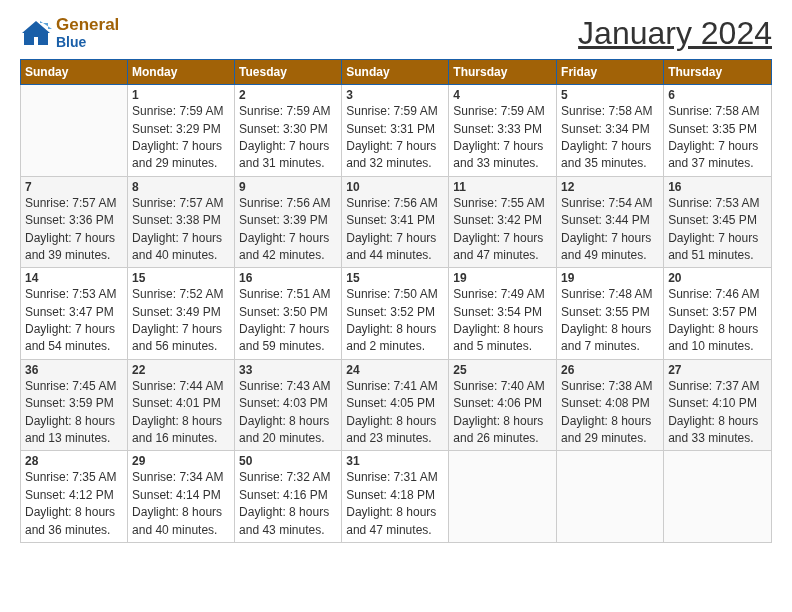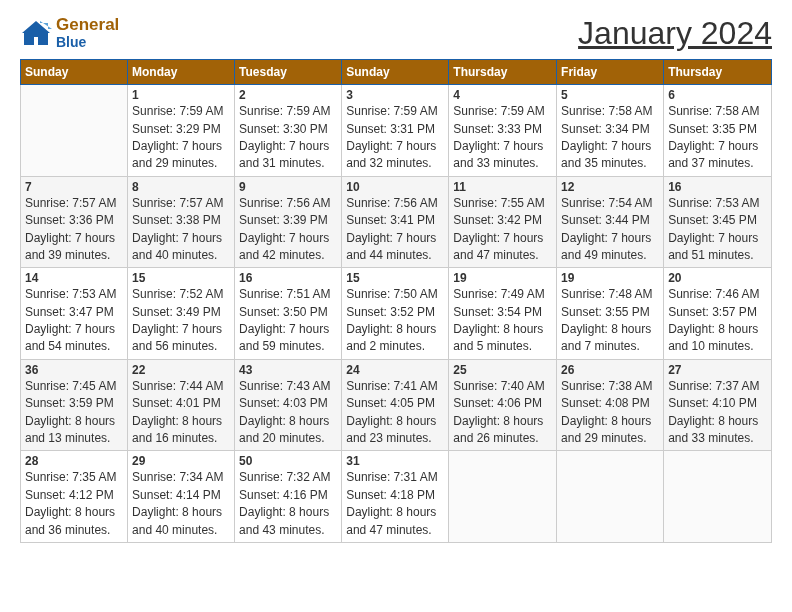--- a/index.html
+++ b/index.html
@@ -225,21 +225,21 @@
         <tr>
           <td>
             <span class="day-num">36</span>
             <div class="day-info">Sunrise: 7:45 AM<br>Sunset: 3:59 PM<br>Daylight: 8 hours<br>and 13 minutes.</div>
           </td>
           <td>
             <span class="day-num">22</span>
             <div class="day-info">Sunrise: 7:44 AM<br>Sunset: 4:01 PM<br>Daylight: 8 hours<br>and 16 minutes.</div>
           </td>
           <td>
-            <span class="day-num">43</span>
+            <span class="day-num">33</span>
             <div class="day-info">Sunrise: 7:43 AM<br>Sunset: 4:03 PM<br>Daylight: 8 hours<br>and 20 minutes.</div>
           </td>
           <td>
             <span class="day-num">24</span>
             <div class="day-info">Sunrise: 7:41 AM<br>Sunset: 4:05 PM<br>Daylight: 8 hours<br>and 23 minutes.</div>
           </td>
           <td>
             <span class="day-num">25</span>
             <div class="day-info">Sunrise: 7:40 AM<br>Sunset: 4:06 PM<br>Daylight: 8 hours<br>and 26 minutes.</div>
           </td>

